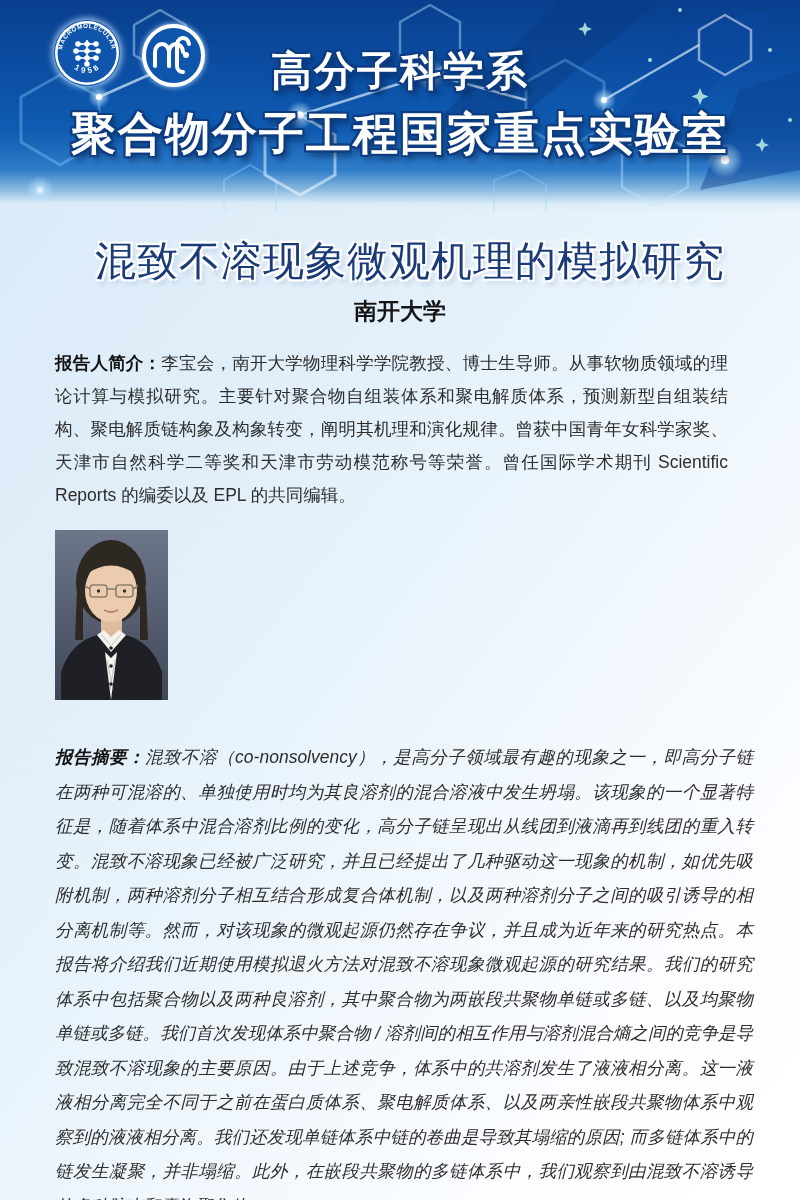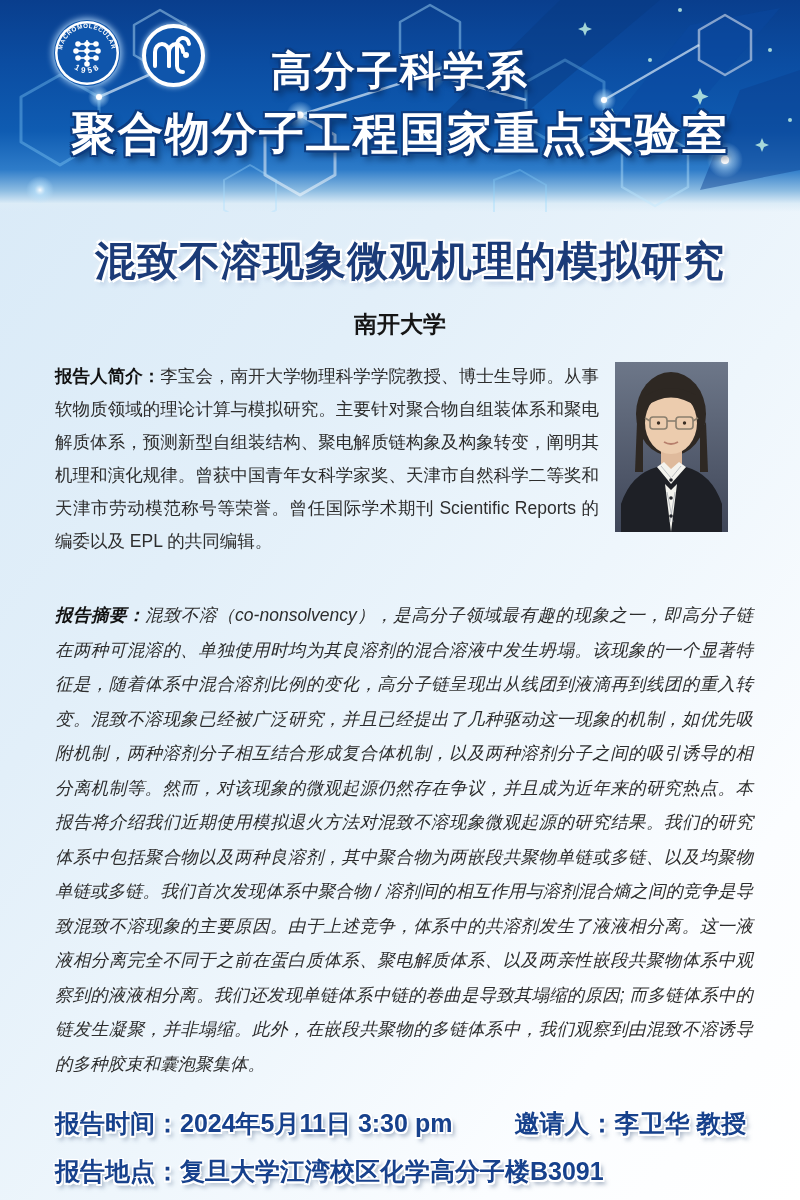--- a/index.html
+++ b/index.html
@@ -15,26 +15,26 @@
       -2px 0 0 #0d3c80,2px 0 0 #0d3c80,0 -2px 0 #0d3c80,0 2px 0 #0d3c80,4px 5px 6px rgba(4,24,58,.65);
     letter-spacing:2px;white-space:nowrap;}
   .banner-title.line1{top:44px;font-size:41px;}
   .banner-title.line2{top:104px;font-size:45px;}
   .logo{position:absolute;border-radius:50%;}
   .logo-badge{top:20px;left:54px;width:66px;height:66px;background:#0f55ab;
     box-shadow:0 0 6px 2px rgba(190,225,255,.8);}
   .logo-lab{top:24px;left:142px;width:63px;height:63px;background:#0f55ab;border:4px solid #ffffff;
     box-sizing:border-box;box-shadow:0 0 5px 1px rgba(190,225,255,.7);}
   
-  .talk-title{position:relative;margin:234px 0 0 0;text-align:center;font-size:41px;font-weight:700;
+  .talk-title{position:relative;margin:234px 0 0 0;text-align:center;font-size:41px;font-weight:400;
     color:#1b3b78;letter-spacing:1px;white-space:nowrap;
     text-shadow:-2px -2px 0 #fff,2px -2px 0 #fff,-2px 2px 0 #fff,2px 2px 0 #fff,0 0 7px #fff,3px 4px 5px rgba(110,145,190,.45);padding-left:20px;}
   .speaker{margin-top:12px;text-align:center;font-size:22px;font-weight:bold;color:#151515;}
-  .affiliation{margin-top:20px;text-align:center;font-size:23px;font-weight:bold;color:#151515;}
-  .bio-row{display:flex;margin:20px 72px 0 55px;gap:16px;}
+  .affiliation{margin-top:7px;text-align:center;font-size:23px;font-weight:bold;color:#151515;}
+  .bio-row{display:flex;margin:20px 72px 0 55px;gap:16px;flex-direction:column;}
   .bio-text{flex:1;font-size:17.5px;line-height:33px;text-align:justify;color:#2d2d2d;}
   .bio-text b,.abstract-text b{color:#111;}
   .photo{width:113px;height:170px;flex:0 0 113px;margin-top:2px;}
   .abstract-text{margin:40px 47px 0 55px;font-size:17.5px;line-height:34.5px;text-align:justify;color:#2d2d2d;font-style:italic;}
   .footer{margin:26px 40px 0 55px;color:#17418c;font-weight:bold;
     text-shadow:-1.5px -1.5px 0 #fff,1.5px -1.5px 0 #fff,-1.5px 1.5px 0 #fff,1.5px 1.5px 0 #fff,
       0 -1.5px 0 #fff,0 1.5px 0 #fff,-1.5px 0 0 #fff,1.5px 0 0 #fff,3px 4px 4px rgba(70,95,130,.55);}
   .footer-line{display:flex;align-items:baseline;font-size:25px;white-space:nowrap;}
   .footer-line .gap{width:62px;}
   .footer-line.second{margin-top:15px;}

